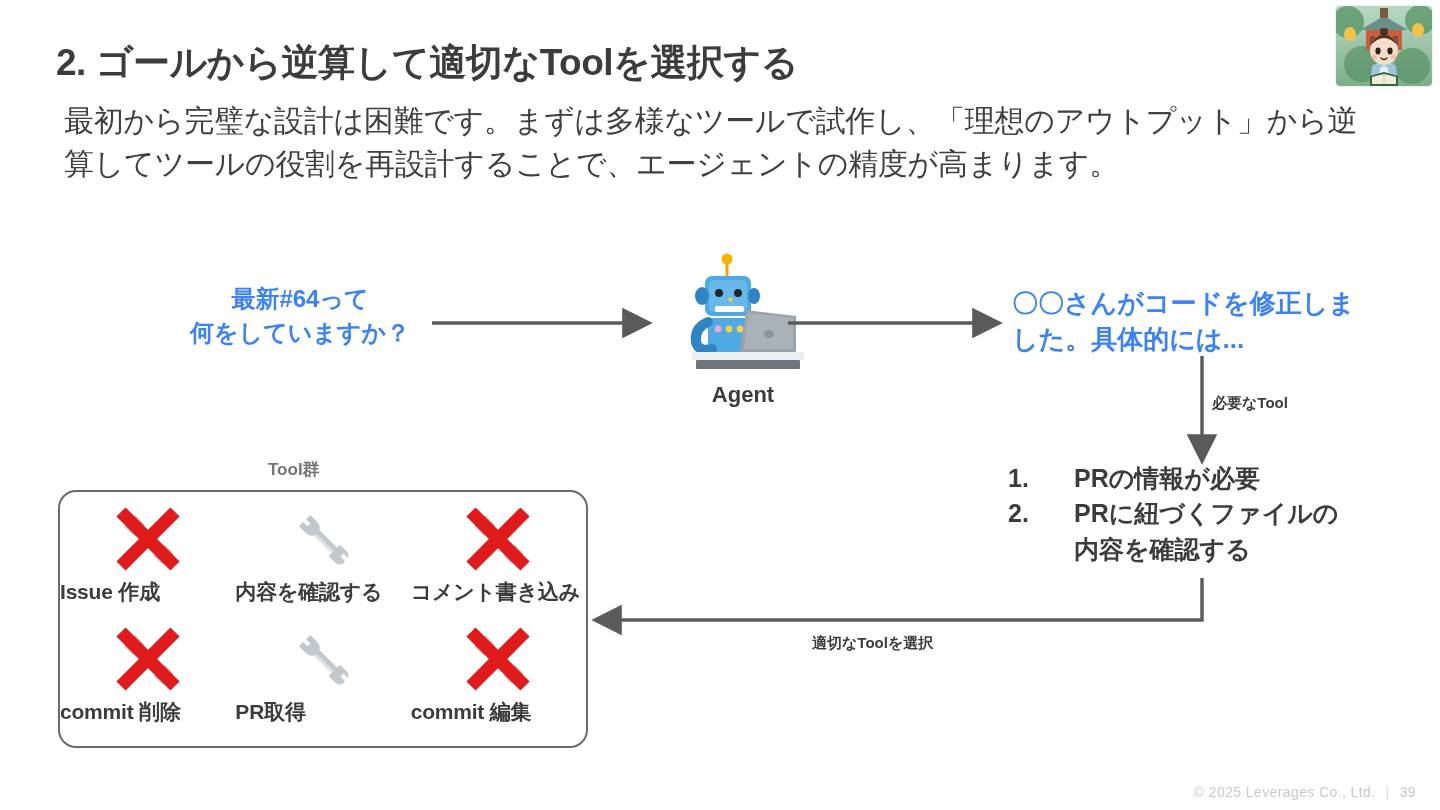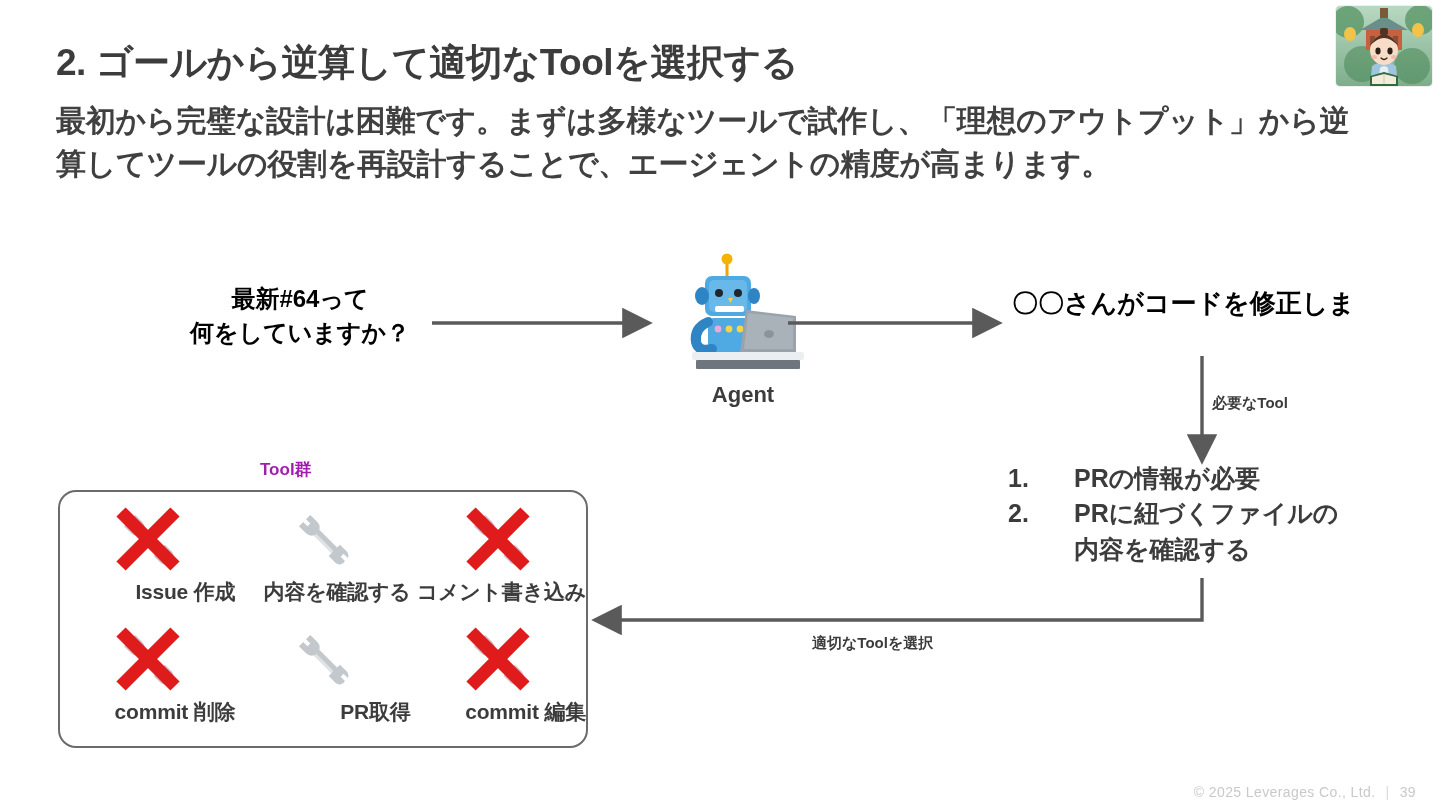--- a/index.html
+++ b/index.html
@@ -24,47 +24,46 @@
     left: 56px;
     top: 38px;
     font-size: 37px;
     font-weight: bold;
     color: #3c3c3c;
     letter-spacing: -0.5px;
     white-space: nowrap;
   }
   #subtitle {
     position: absolute;
-    left: 56px;
+    left: 64px;
     top: 100px;
     width: 1320px;
     font-size: 30px;
     line-height: 1.42;
     color: #404040;
     letter-spacing: -0.3px;
-    font-weight: bold;
   }
 
   
   #avatar {
     position: absolute;
     right: 8px;
     top: 6px;
     width: 96px;
     height: 80px;
     border-radius: 4px;
     overflow: hidden;
     box-shadow: 0 0 0 1px rgba(0,0,0,0.06);
   }
   #avatar svg { display: block; }
 
   
   .dgm-text {
     position: absolute;
-    color: #000000;
+    color: #3b82f6;
     font-weight: bold;
   }
   #question-text {
     left: 150px;
     top: 282px;
     width: 300px;
     text-align: center;
     font-size: 24px;
     line-height: 1.42;
   }
@@ -127,25 +126,25 @@
   }
   #need-list li .num {
     width: 66px;
     flex: 0 0 66px;
   }
   #need-list li .txt { flex: 1 1 auto; }
 
   
   #tool-group-label {
     position: absolute;
-    left: 260px;
+    left: 268px;
     top: 458px;
     font-size: 17px;
     font-weight: bold;
-    color: #a21caf;
+    color: #737373;
   }
   #tool-box {
     position: absolute;
     left: 58px;
     top: 490px;
     width: 530px;
     height: 258px;
     border: 2px solid #6b6b6b;
     border-radius: 18px;
     box-sizing: border-box;
@@ -154,21 +153,21 @@
     position: absolute;
     left: 0;
     width: 100%;
     display: flex;
     justify-content: space-around;
   }
   #tool-row-1 { top: 8px; }
   #tool-row-2 { top: 128px; }
   .tool-cell {
     width: 176px;
-    text-align: right;
+    text-align: left;
     position: relative;
   }
   .tool-icon-wrap {
     position: relative;
     height: 78px;
     display: flex;
     align-items: center;
     justify-content: center;
   }
   .tool-label {
@@ -304,20 +303,21 @@
     <defs>
       <marker id="ah2" markerWidth="9" markerHeight="9" refX="7" refY="4.5" orient="auto">
         <path d="M0,0 L9,4.5 L0,9 Z" fill="#5a5a5a"></path>
       </marker>
     </defs>
     <line x1="0" y1="13" x2="208" y2="13" stroke="#5a5a5a" stroke-width="3.4" marker-end="url(#ah2)"></line>
   </svg>
 
   <div class="dgm-text" id="answer-text">
     <div>〇〇さんがコードを修正しま</div>
+    <div>した。具体的には...</div>
   </div>
 
   <svg class="arrow-svg" style="left:1190px; top:356px;" width="26" height="116" viewBox="0 0 26 116">
     <defs>
       <marker id="ah3" markerWidth="9" markerHeight="9" refX="7" refY="4.5" orient="auto">
         <path d="M0,0 L9,4.5 L0,9 Z" fill="#5a5a5a"></path>
       </marker>
     </defs>
     <line x1="12" y1="0" x2="12" y2="102" stroke="#5a5a5a" stroke-width="3.4" marker-end="url(#ah3)"></line>
   </svg>

